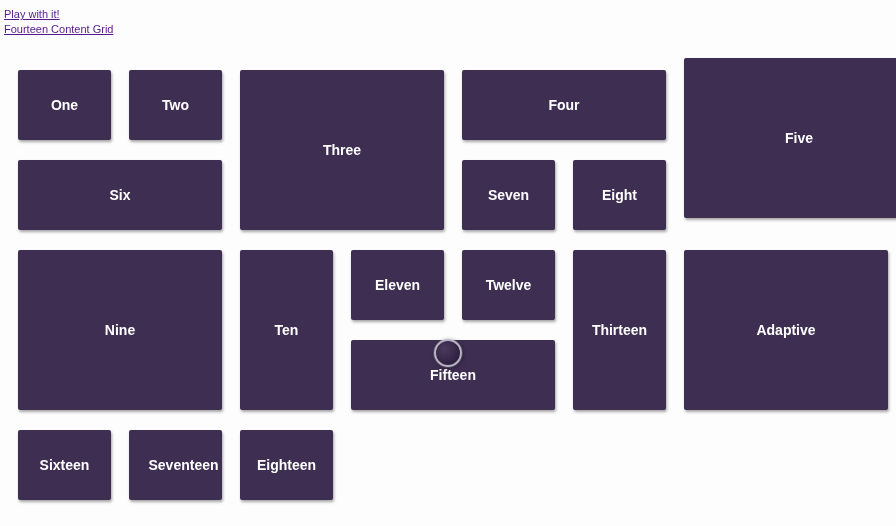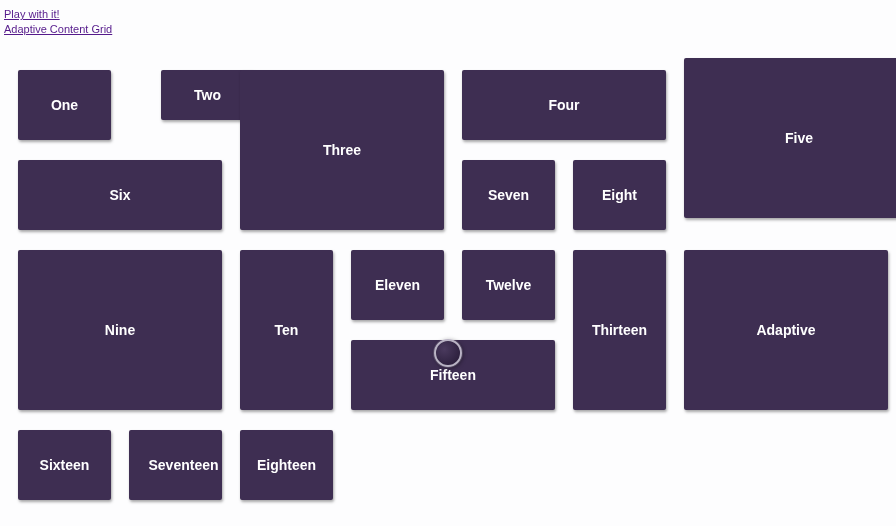--- a/index.html
+++ b/index.html
@@ -55,25 +55,25 @@
     border: 2px solid #b9b3c4;
     box-shadow: 0 0 0 1px rgba(255,255,255,0.15), 1px 1px 4px rgba(0,0,0,0.4);
     pointer-events: none;
   }
 </style>
 </head>
 <body>
 
 <div class="page">
   <span class="link">Play with it!</span>
-  <div class="title">Adaptive Content Grid</div>
+  <div class="title">Fourteen Content Grid</div>
 
   <div class="grid-area" id="grid-area">
       <div class="tile" style="left: 14px; top: 35px; width: 93px; height: 70px;">One</div>
-      <div class="tile" style="left: 125px; top: 35px; width: 93px; height: 50px; margin-left: 32px;">Two</div>
+      <div class="tile" style="left: 125px; top: 35px; width: 93px; height: 70px;">Two</div>
       <div class="tile" style="left: 236px; top: 35px; width: 204px; height: 160px;">Three</div>
       <div class="tile" style="left: 458px; top: 35px; width: 204px; height: 70px;">Four</div>
       <div class="tile" style="left: 680px; top: 23px; width: 230px; height: 160px;">Five</div>
       <div class="tile" style="left: 14px; top: 125px; width: 204px; height: 70px;">Six</div>
       <div class="tile" style="left: 458px; top: 125px; width: 93px; height: 70px;">Seven</div>
       <div class="tile" style="left: 569px; top: 125px; width: 93px; height: 70px;">Eight</div>
       <div class="tile" style="left: 236px; top: 215px; width: 93px; height: 160px;">Ten</div>
       <div class="tile" style="left: 14px; top: 215px; width: 204px; height: 160px;">Nine</div>
       <div class="tile" style="left: 347px; top: 215px; width: 93px; height: 70px;">Eleven</div>
       <div class="tile" style="left: 569px; top: 215px; width: 93px; height: 160px;">Thirteen</div>

